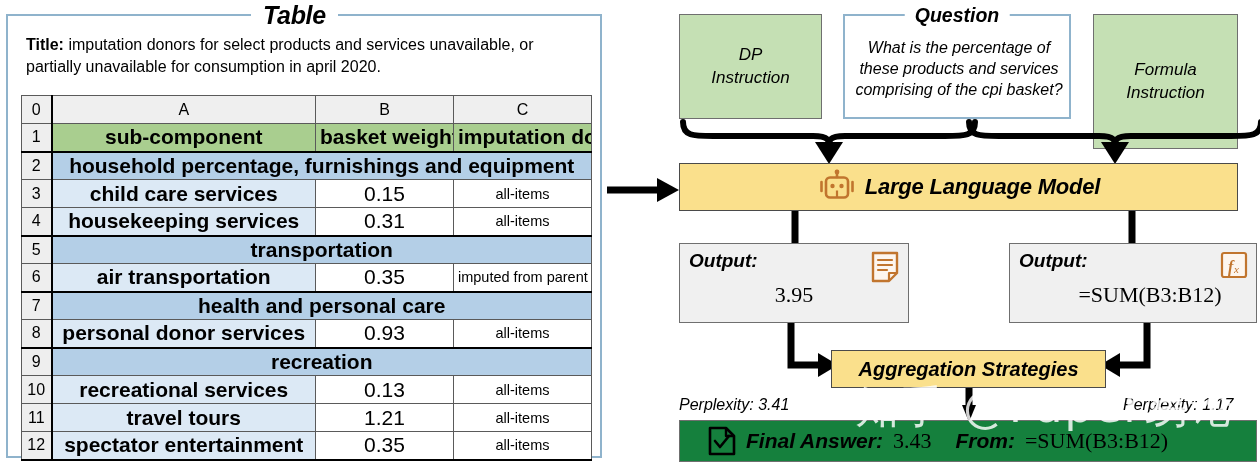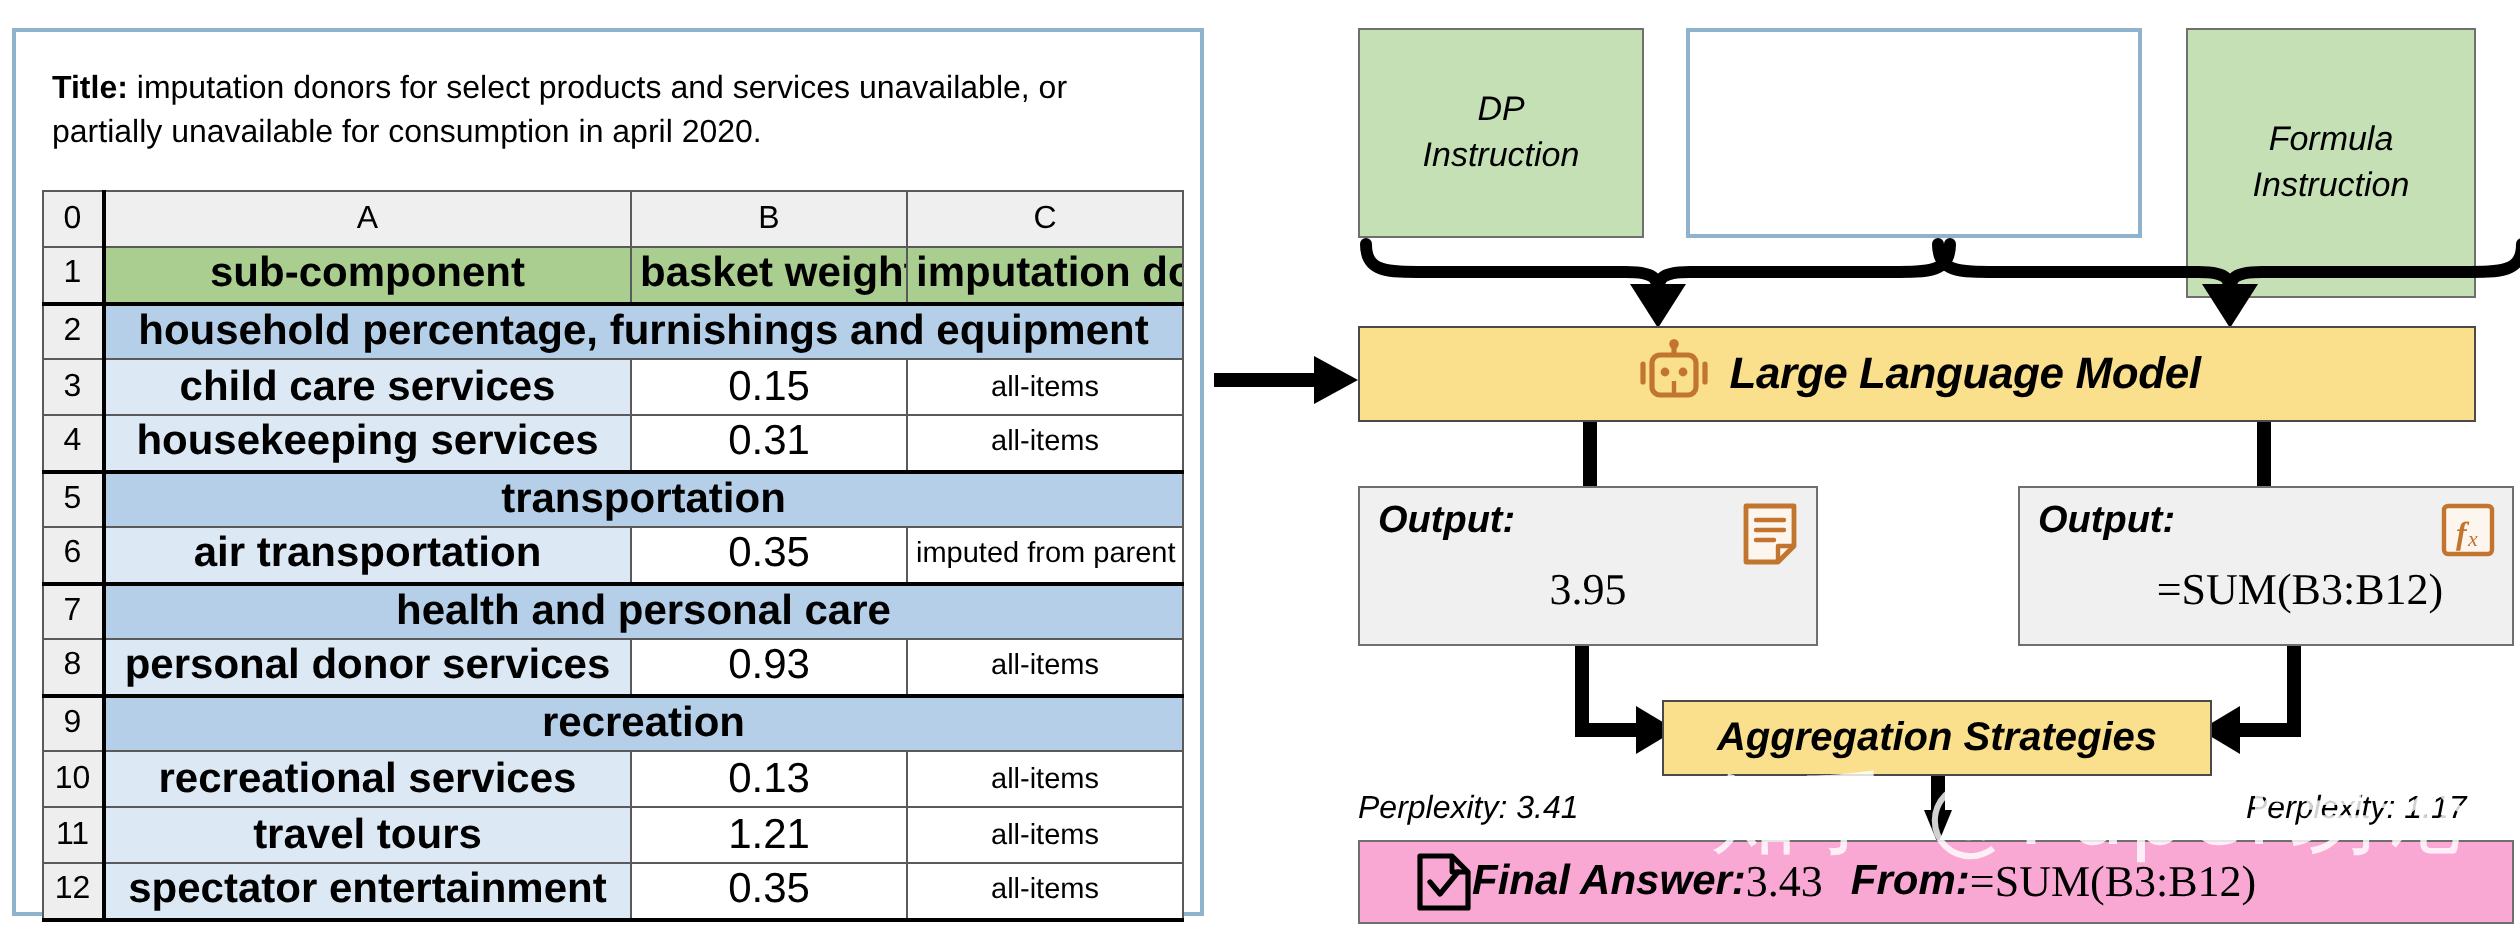--- a/index.html
+++ b/index.html
@@ -192,25 +192,25 @@
     color: #000;
     white-space: nowrap;
   }
   #perplexity-left { left: 679px; top: 396px; }
   #perplexity-right { left: 1123px; top: 396px; }
 
   #final-answer-box {
     position: absolute;
     left: 679px; top: 420px;
     width: 578px; height: 42px;
-    background: #f9a8d4;
+    background: #15803d;
     border: 1.5px solid #6f6f6f;
     display: flex;
     align-items: center;
-    gap: 0;
+    gap: 10px;
     padding-left: 28px;
   }
   #final-answer-label {
     font-size: 21px; font-weight: bold; font-style: italic;
   }
   #final-answer-value {
     font-family: "Liberation Serif", serif; font-size: 22px;
   }
   #final-from-label {
     font-size: 21px; font-weight: bold; font-style: italic; margin-left: 14px;
@@ -229,20 +229,21 @@
     font-family: "DejaVu Sans", sans-serif;
     white-space: nowrap;
     pointer-events: none;
     letter-spacing: 2px;
   }
 </style>
 </head>
 <body>
 
 <div id="table-panel">
+  <div id="table-panel-legend">Table</div>
 
   <div id="table-title">
     <b>Title:</b><span> imputation donors for select products and services unavailable, or partially unavailable for consumption in april 2020.</span>
   </div>
 
   <table class="sheet">
     <tbody id="sheet-body">
         <tr class="hdr">
           <td class="rownum">0</td>
           <td class="colA">A</td>
@@ -320,20 +321,22 @@
 <svg id="flow-arrow-main" class="conn" viewBox="0 0 72 36">
   <line x1="0" y1="18" x2="54" y2="18" stroke="#000" stroke-width="7"></line>
   <polygon points="50,6 72,18 50,30" fill="#000"></polygon>
 </svg>
 
 <div class="box green-box" id="dp-instruction">
   <span>DP<br>Instruction</span>
 </div>
 
 <div id="question-panel">
+  <div id="question-legend">Question</div>
+  <div id="question-text">What is the percentage of these products and services comprising of the cpi basket?</div>
 </div>
 
 <div class="box green-box" id="formula-instruction">
   <span>Formula<br>Instruction</span>
 </div>
 
 <svg class="conn" style="left:679px; top:118px; width:290px; height:46px;" viewBox="0 0 290 46">
   <path d="M4,4 C4,18 14,18 34,18 L134,18 C150,18 150,22 150,30
            M296,4 C296,18 286,18 266,18 L166,18 C150,18 150,22 150,30" fill="none" stroke="#000" stroke-width="6" stroke-linecap="round"></path>
   <polygon points="136,24 164,24 150,46" fill="#000"></polygon>

